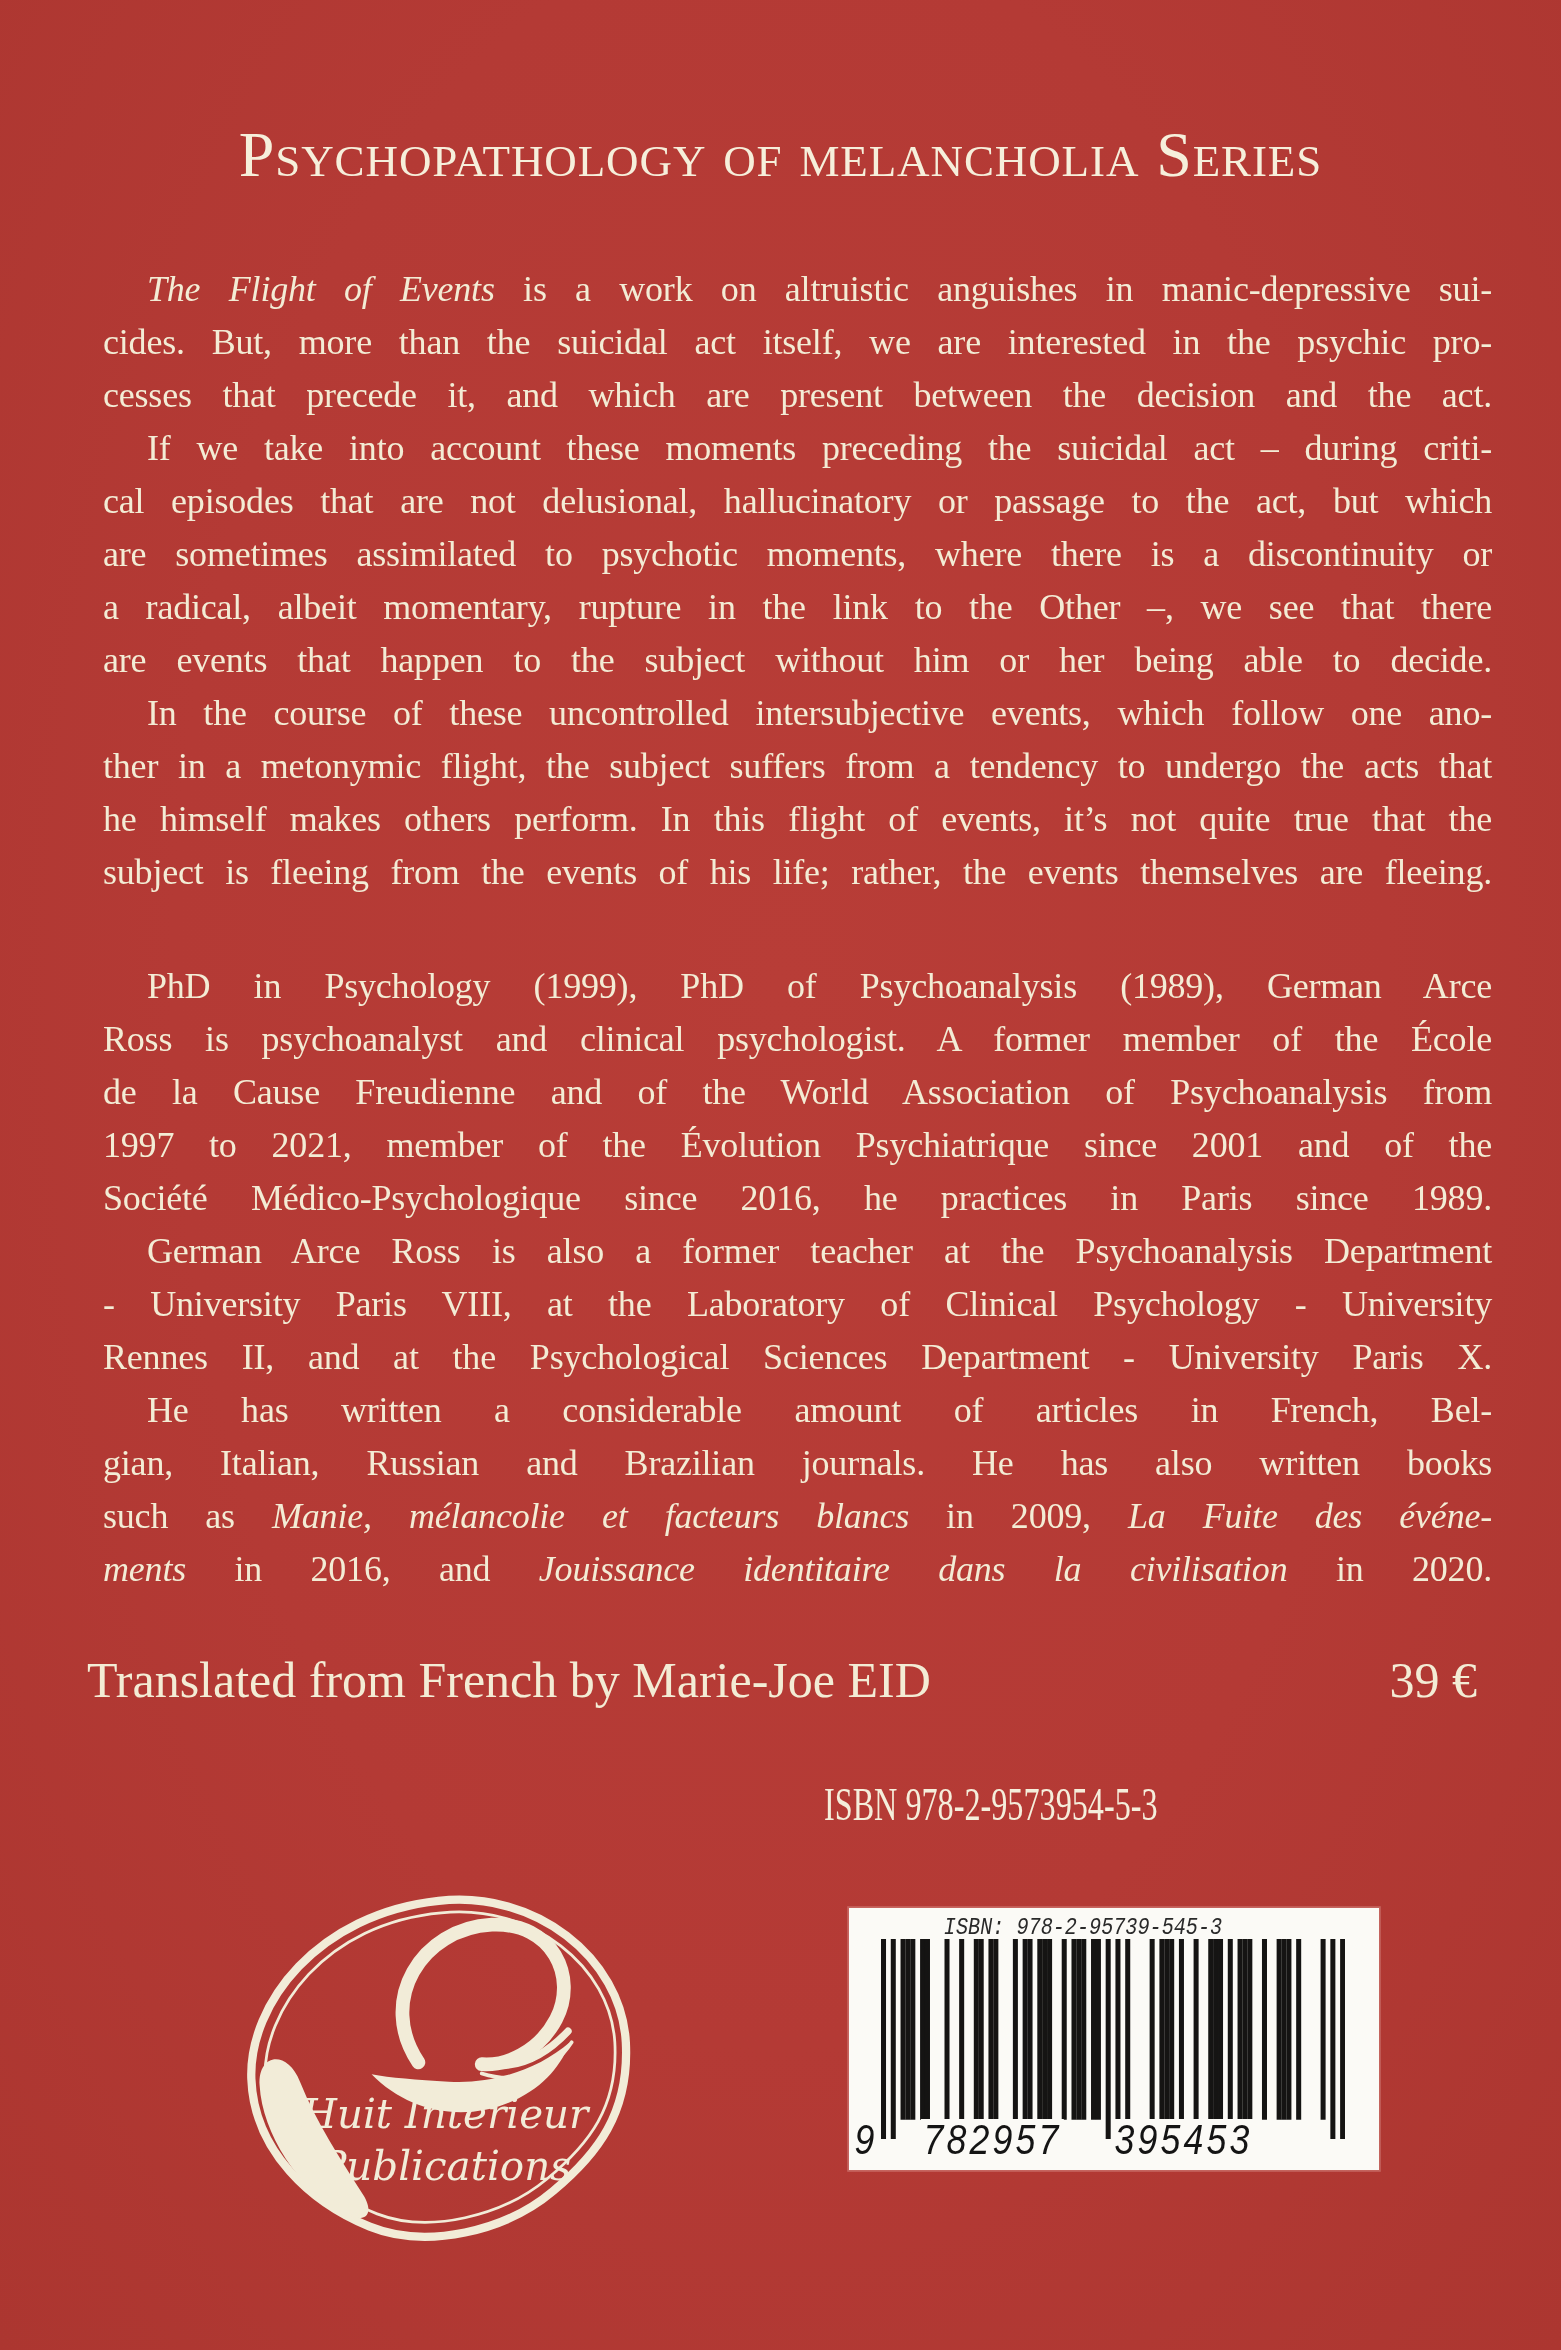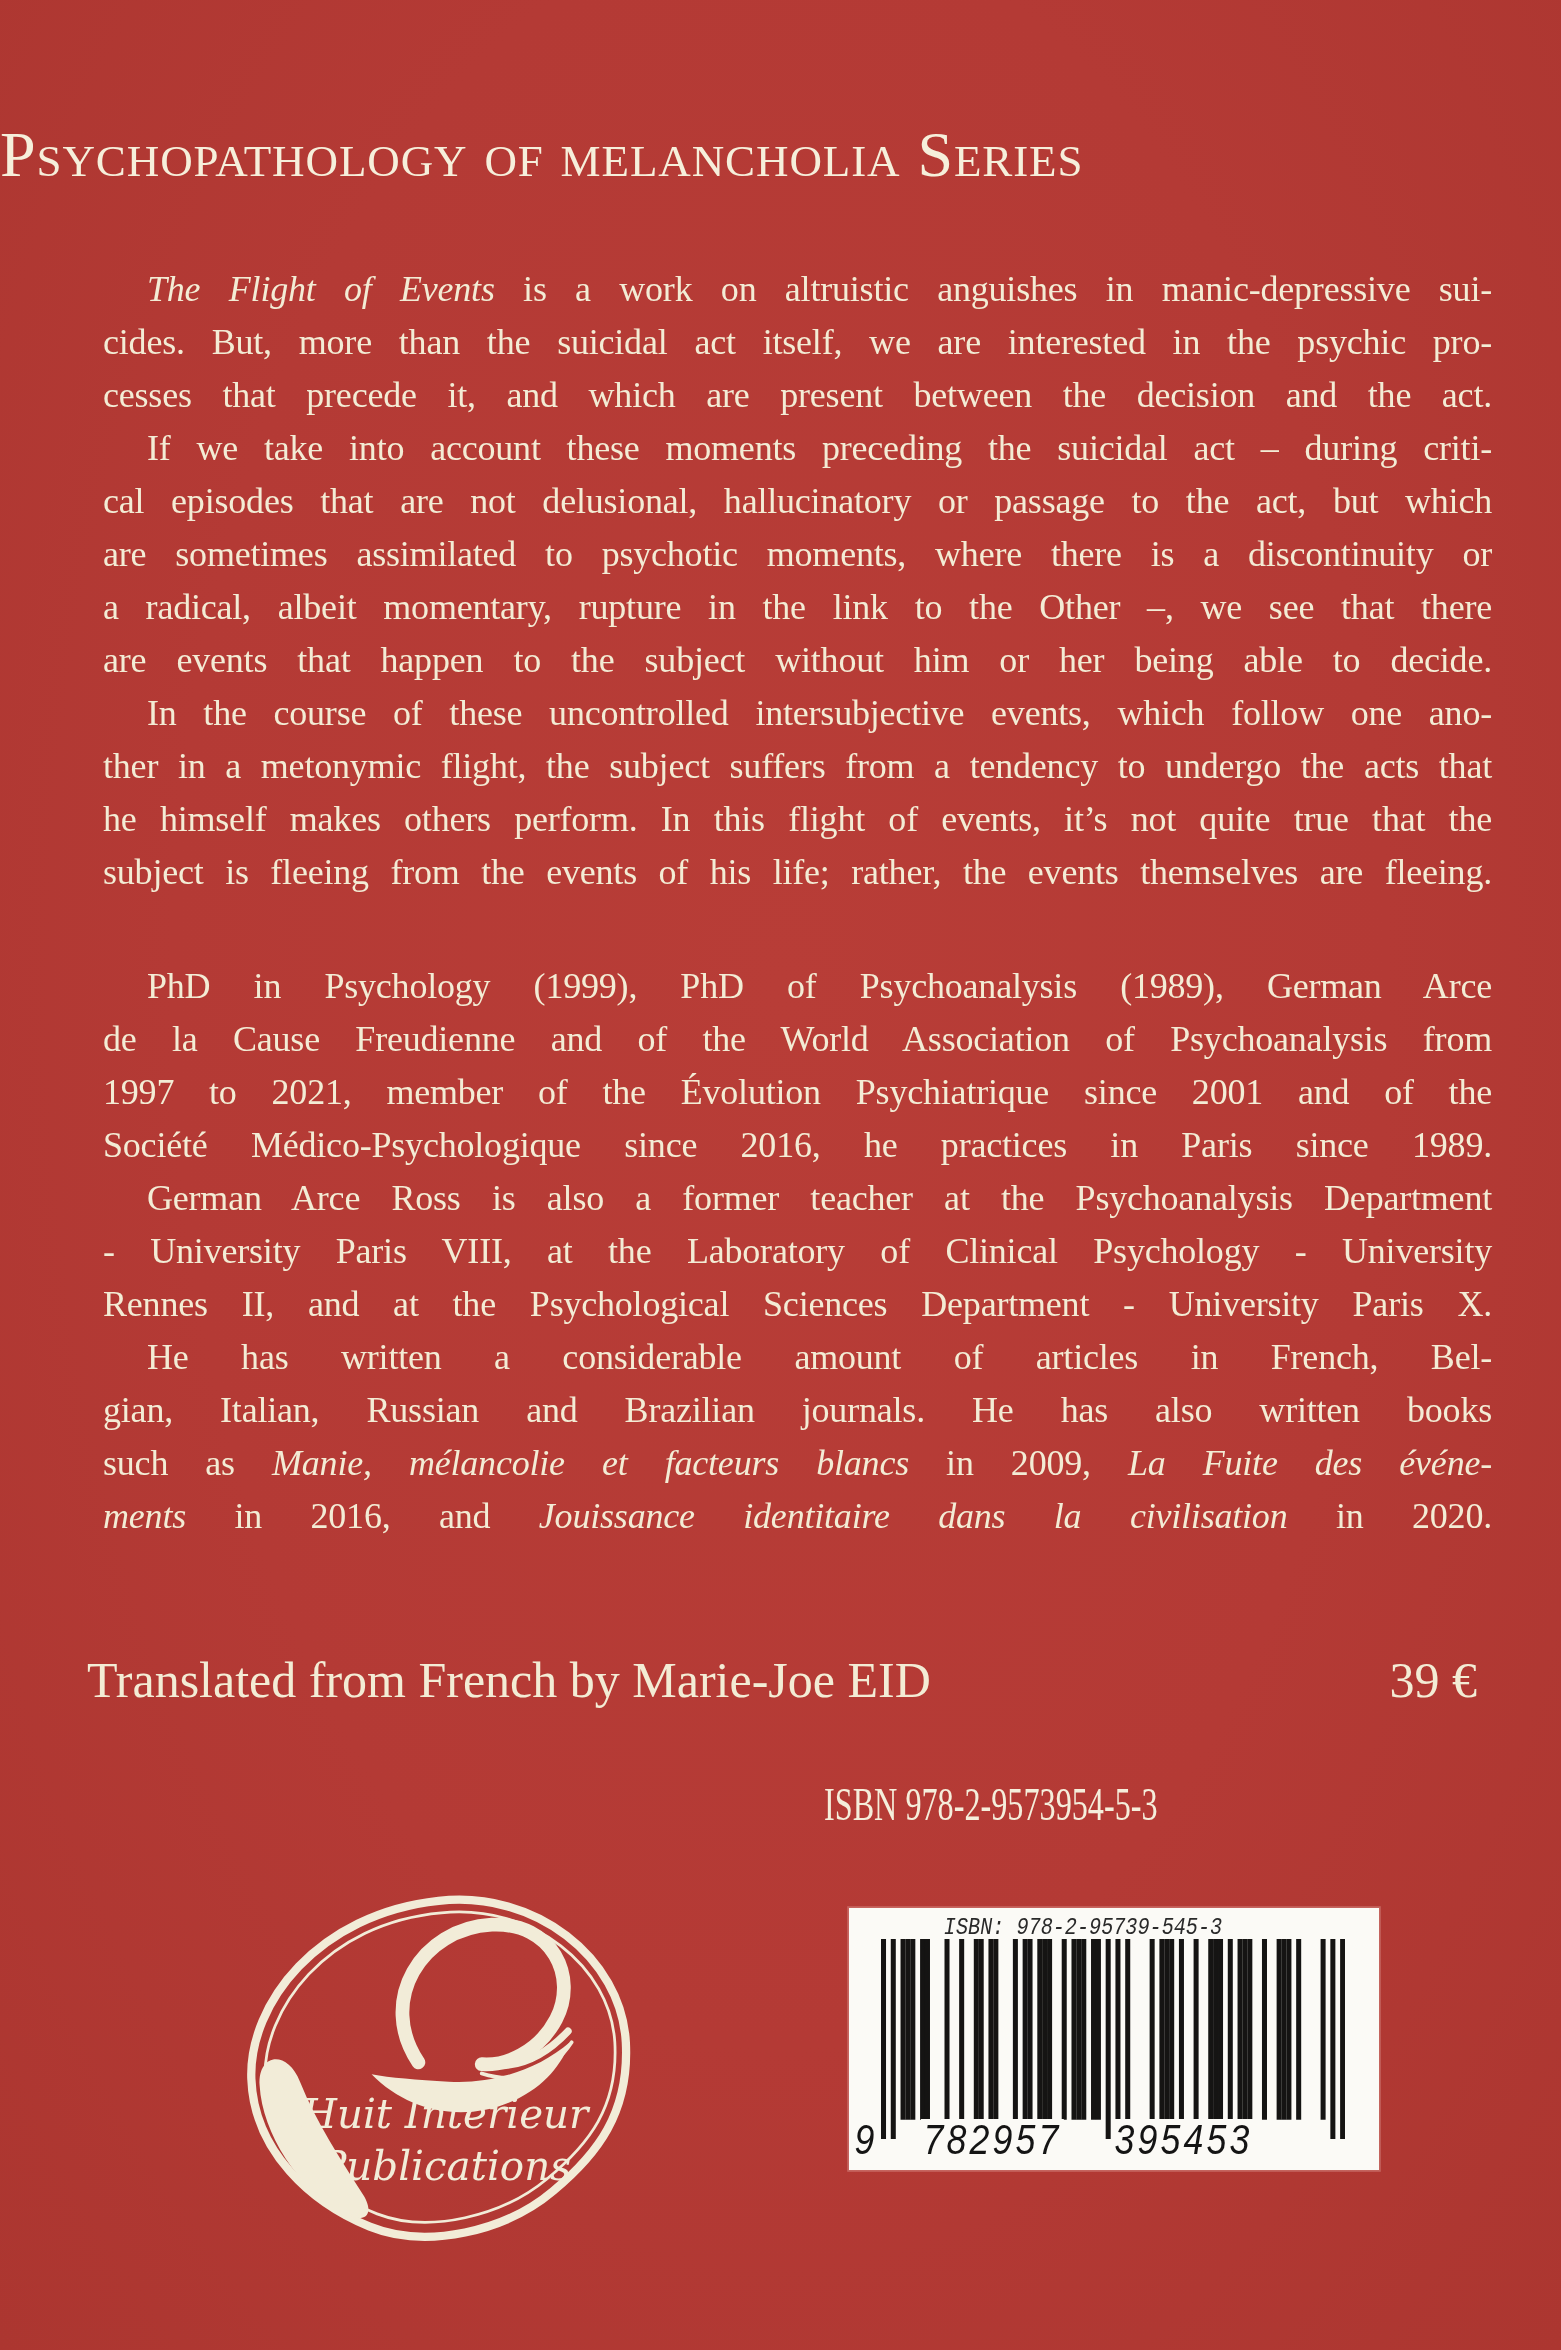--- a/index.html
+++ b/index.html
@@ -19,21 +19,21 @@
     height:2351px;
     margin:0 auto;
     overflow:hidden;
     background:radial-gradient(ellipse at 50% 42%, #b83d37 0%, var(--bg) 55%, #ac3630 100%);
     color:var(--cream);
   }
   
   .series-title{
     position:absolute;
     left:0; right:0; top:118px;
-    text-align:left;
+    text-align:center;
     font-variant:small-caps;
     font-size:64px;
     letter-spacing:0.9px;
     color:#f6efdb;
     white-space:nowrap;
   }
   
   #paragraphs{
     position:absolute;
     left:87px; top:263px;
@@ -160,20 +160,21 @@
         <div class="line"><span class="rm">are events that happen to the subject without him or her being able to decide.</span></div>
       </div>
       <div class="para">
         <div class="line first"><span class="rm">In the course of these uncontrolled intersubjective events, which follow one ano-</span></div>
         <div class="line"><span class="rm">ther in a metonymic flight, the subject suffers from a tendency to undergo the acts that</span></div>
         <div class="line"><span class="rm">he himself makes others perform. In this flight of events, it’s not quite true that the</span></div>
         <div class="line"><span class="rm">subject is fleeing from the events of his life; rather, the events themselves are fleeing.</span></div>
       </div>
       <div class="para gap">
         <div class="line first"><span class="rm">PhD in Psychology (1999), PhD of Psychoanalysis (1989), German Arce</span></div>
+        <div class="line"><span class="rm">Ross is psychoanalyst and clinical psychologist. A former member of the École</span></div>
         <div class="line"><span class="rm">de la Cause Freudienne and of the World Association of Psychoanalysis from</span></div>
         <div class="line"><span class="rm">1997 to 2021, member of the Évolution Psychiatrique since 2001 and of the</span></div>
         <div class="line"><span class="rm">Société Médico-Psychologique since 2016, he practices in Paris since 1989.</span></div>
       </div>
       <div class="para">
         <div class="line first"><span class="rm">German Arce Ross is also a former teacher at the Psychoanalysis Department</span></div>
         <div class="line"><span class="rm">- University Paris VIII, at the Laboratory of Clinical Psychology - University</span></div>
         <div class="line"><span class="rm">Rennes II, and at the Psychological Sciences Department - University Paris X.</span></div>
       </div>
       <div class="para">

